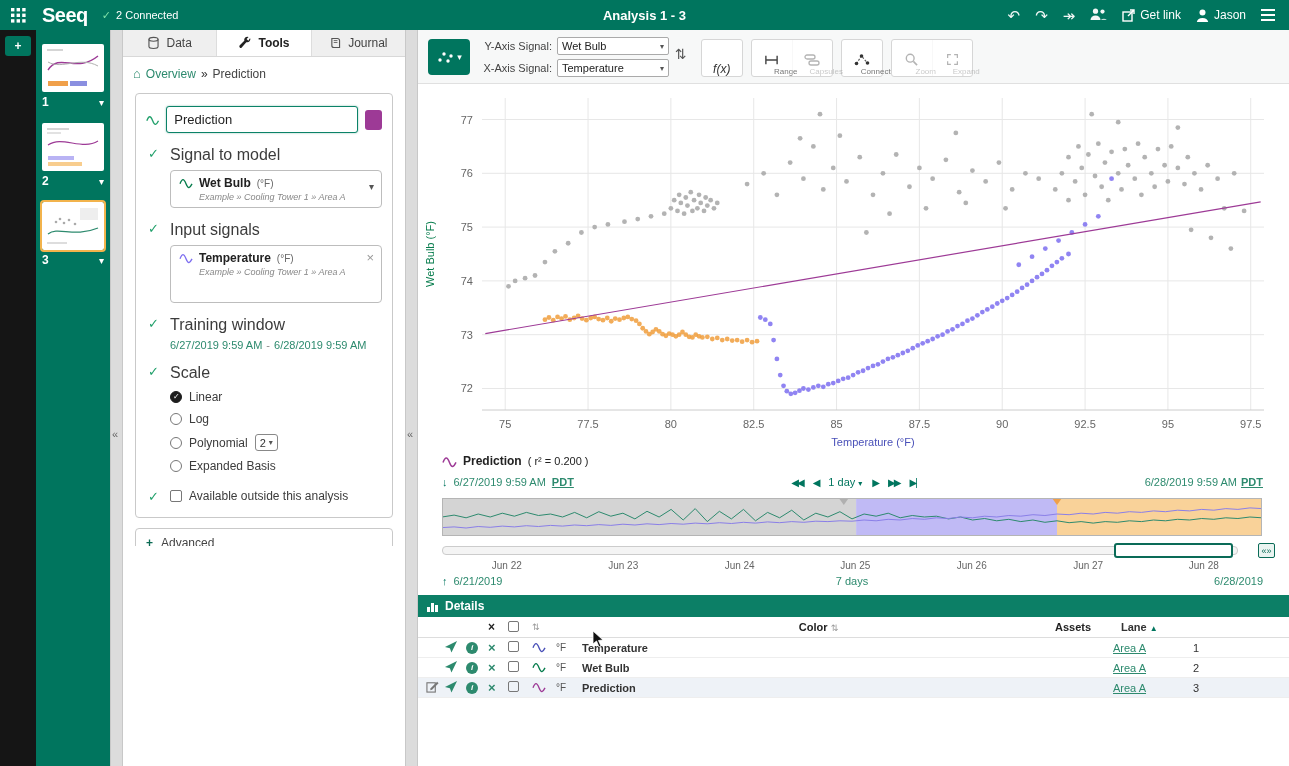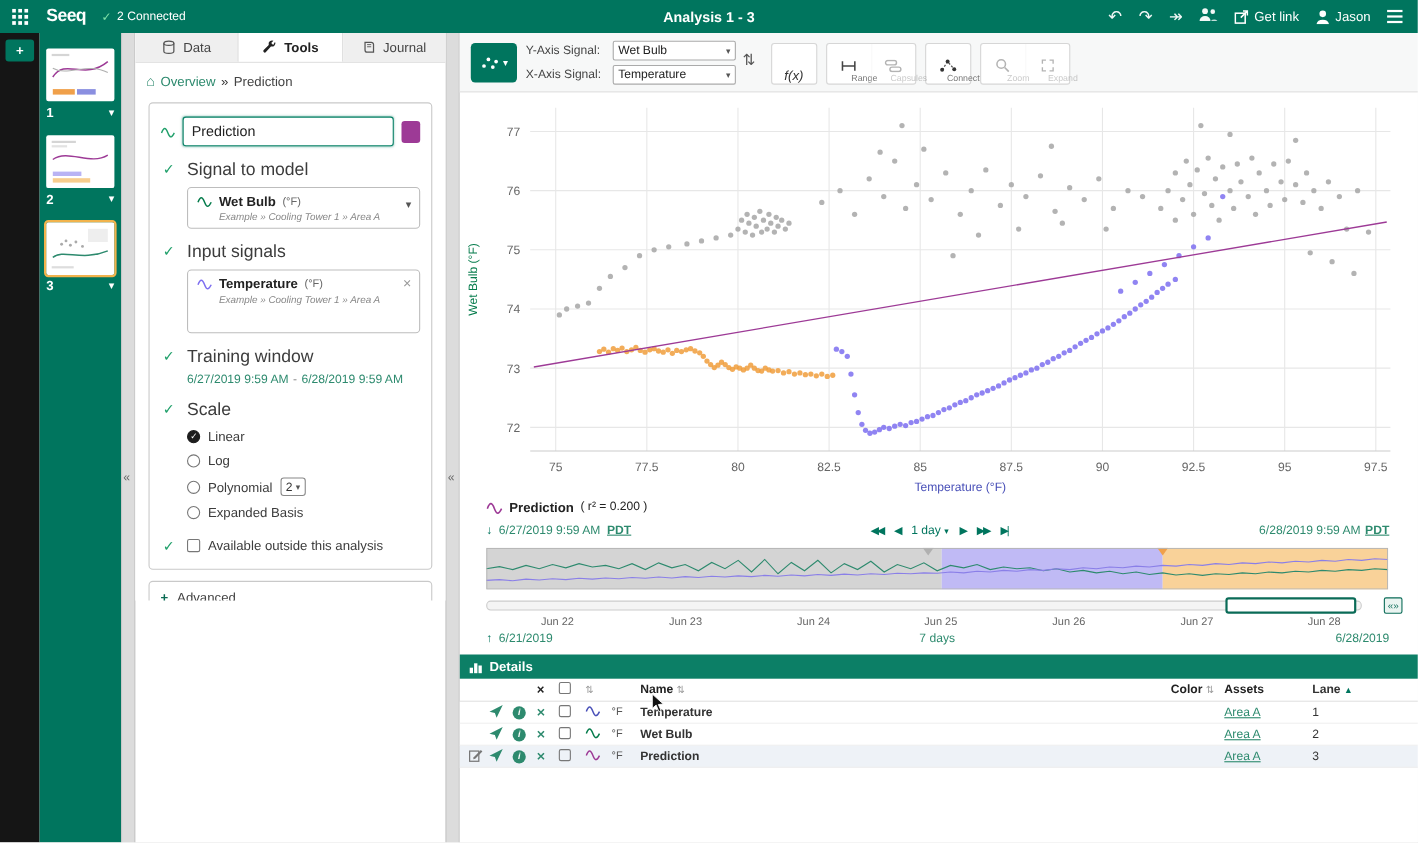--- a/index.html
+++ b/index.html
@@ -3,21 +3,21 @@
 <meta charset="utf-8">
 <style>
   * { box-sizing: border-box; margin: 0; padding: 0; }
   html,body { background:#e8e8e8; }
   body { font-family:"Liberation Sans","DejaVu Sans",sans-serif; font-size:12px; color:#333; }
   #app { position:relative; width:1289px; height:766px; background:#fff; overflow:hidden; }
 
   
   #topbar { position:absolute; left:0; top:0; width:1289px; height:30px; background:#00755e; display:flex; align-items:center; color:#fff; z-index:10; }
   .grid-icon-box { width:36px; height:30px; display:flex; align-items:center; justify-content:center; }
-  .logo { font-size:16px; font-weight:bold; letter-spacing:-0.5px; margin:0 14px 0 6px; }
+  .logo { font-size:20px; font-weight:bold; letter-spacing:-0.5px; margin:0 14px 0 6px; }
   .connected { display:flex; align-items:center; gap:5px; font-size:11px; }
   .connected .chk { color:#7fe2a8; font-weight:bold; }
   .tb-title { position:absolute; left:50%; transform:translateX(-50%); font-size:13px; font-weight:bold; }
   .tb-right { margin-left:auto; display:flex; align-items:center; gap:15px; padding-right:14px; }
   .tb-ic { font-size:15px; line-height:1; cursor:pointer; opacity:.95; }
   .tb-getlink, .tb-user { display:flex; align-items:center; gap:5px; font-size:12px; cursor:pointer; }
   .burger { display:inline-block; }
   .burger span { display:block; width:14px; height:2px; background:#fff; margin:3px 0; }
 
   
@@ -80,21 +80,21 @@
   .btn-cancel { border:1px solid #c9c9c9; background:#fff; color:#555; padding:6px 28px; border-radius:4px; font-size:12px; cursor:pointer; font-family:inherit; }
   .btn-execute { border:none; background:#00755e; color:#fff; padding:6px 24px; border-radius:4px; font-size:12px; cursor:pointer; font-family:inherit; }
 
   
   #main { position:absolute; left:418px; top:30px; width:871px; height:736px; background:#fff; }
   .mtoolbar { position:absolute; left:0; top:0; width:100%; height:54px; background:#f7f8f8; border-bottom:1px solid #e0e0e0; display:flex; align-items:flex-start; }
   .view-btn { width:42px; height:36px; background:#00755e; border-radius:4px; margin:9px 8px 0 10px; display:flex; align-items:center; justify-content:center; gap:3px; cursor:pointer; flex:0 0 auto; }
   .view-btn .vcaret { color:#fff; font-size:9px; }
   .axis-rows { margin-top:7px; font-size:11px; color:#444; }
   .axis-row { display:flex; align-items:center; gap:5px; margin-bottom:4px; }
-  .axis-row .alabel { width:74px; }
+  .axis-row .alabel { width:74px; text-align:right; }
   .axis-select { width:112px; height:18px; background:#fff; border:1px solid #aaa; border-radius:2px; font-size:11px; color:#222; display:flex; align-items:center; justify-content:space-between; padding:0 4px; cursor:pointer; }
   .axis-select .scaret { font-size:8px; color:#555; }
   .swap-ic { margin:16px 6px 0 6px; font-size:14px; color:#555; cursor:pointer; }
   .btn-group { display:flex; border:1px solid #d6d6d6; border-radius:3px; background:#fff; margin:9px 0 0 8px; height:38px; }
   .tool-btn { width:40px; display:flex; flex-direction:column; align-items:center; justify-content:flex-end; gap:1px; color:#555; cursor:pointer; border-left:1px solid #eee; }
   .tool-btn:first-child { border-left:none; }
   .tool-btn .tlabel { font-size:8px; color:#777;padding-left:28px; }
   .tool-btn.disabled { opacity:.4; cursor:default; }
   .fx-text { font-style:italic; font-size:12px; color:#333; }
 
@@ -831,21 +831,20 @@
     </div>
 
     <div class="dhead dgrid">
       <span></span>
         <span></span>
         <span></span>
       <span style="font-size:12px">×</span>
       <span><span class="cbox" style="width:11px;height:11px"></span></span>
       <span class="srt">⇅</span>
       <span></span>
-      <span><span>Name</span> <span class="srt">⇅</span></span>
       <span style="text-align:center"><span>Color</span> <span class="srt">⇅</span></span>
       <span>Assets</span>
       <span class="lane"><span>Lane</span> <span style="font-size:8px;color:#00755e">▲</span></span>
     </div>
 
     <div class="drow dgrid" style="top:608px">
       <span></span>
       <span><svg width="14" height="13" viewBox="0 0 15 14">
             <path d="M1 7.5 L14 1 L8 13.5 L6.3 8.8 Z" fill="#2d8a6e"></path>
           </svg></span>

